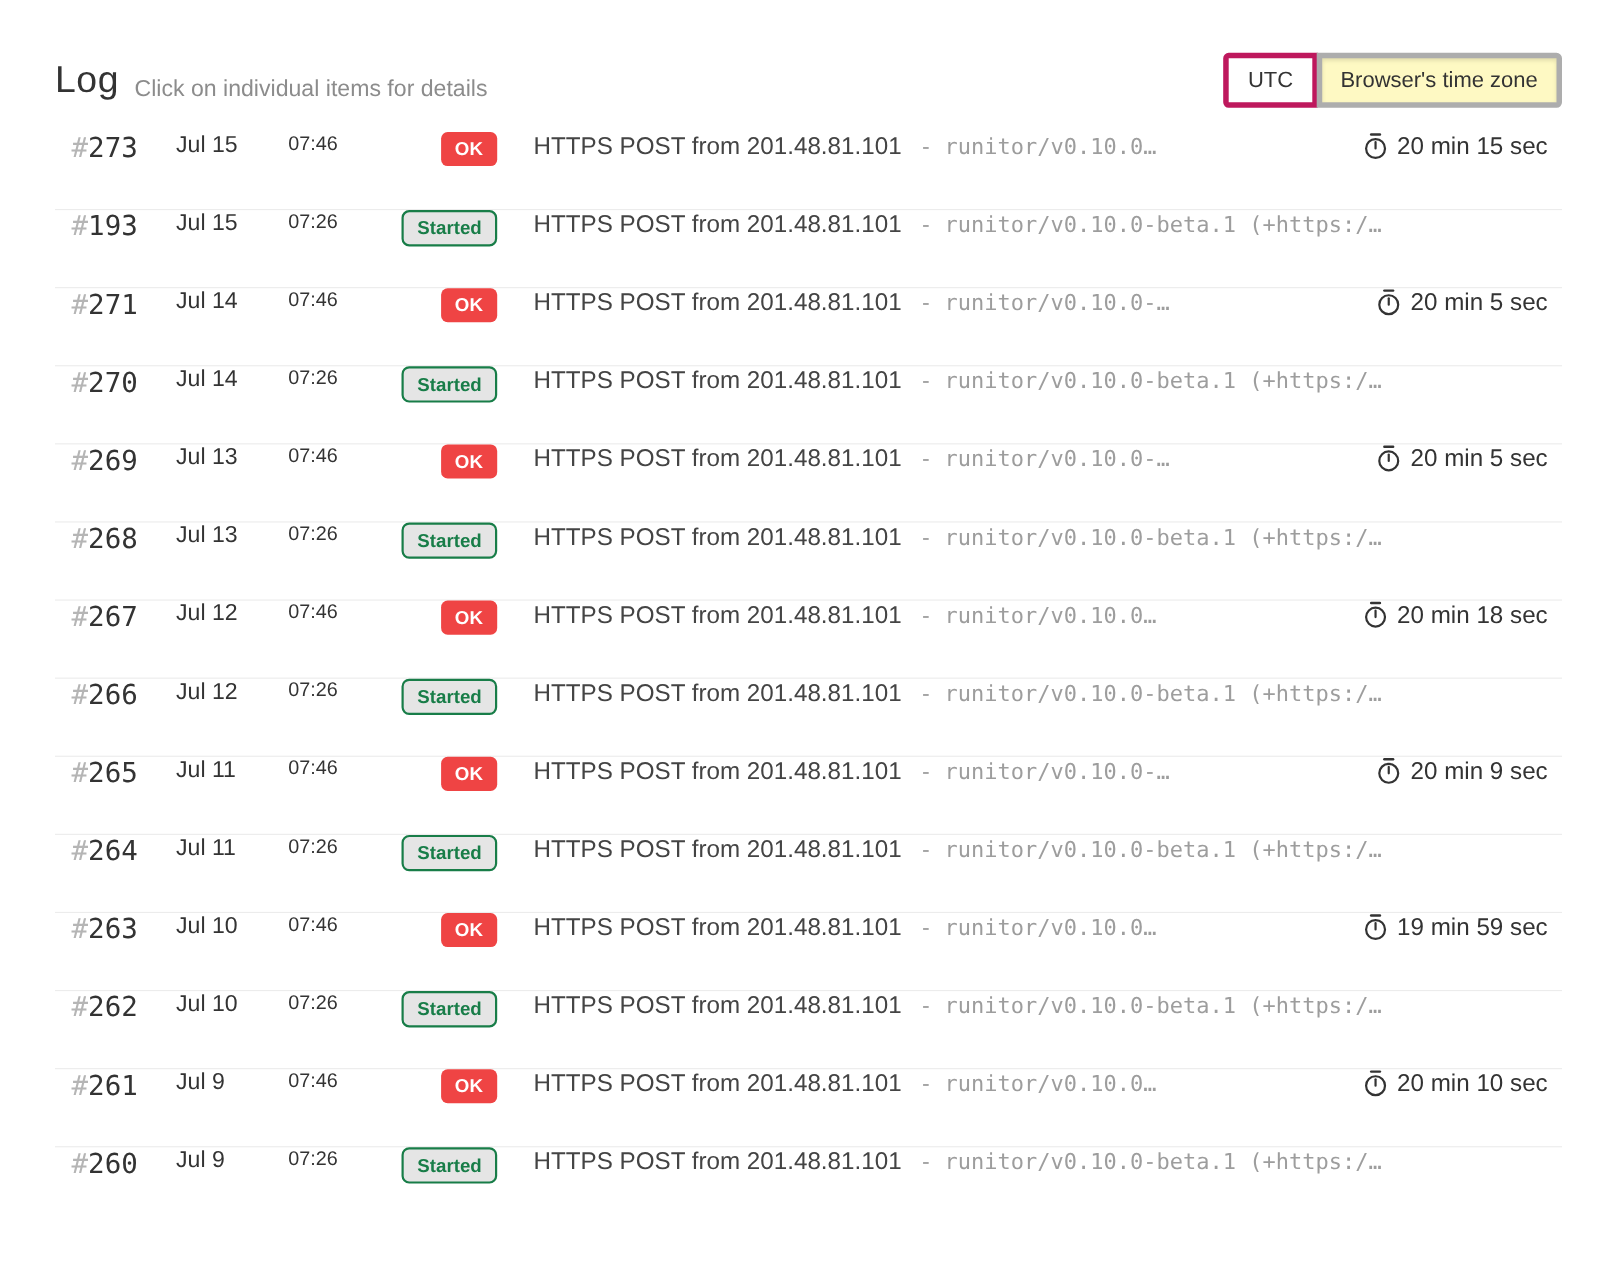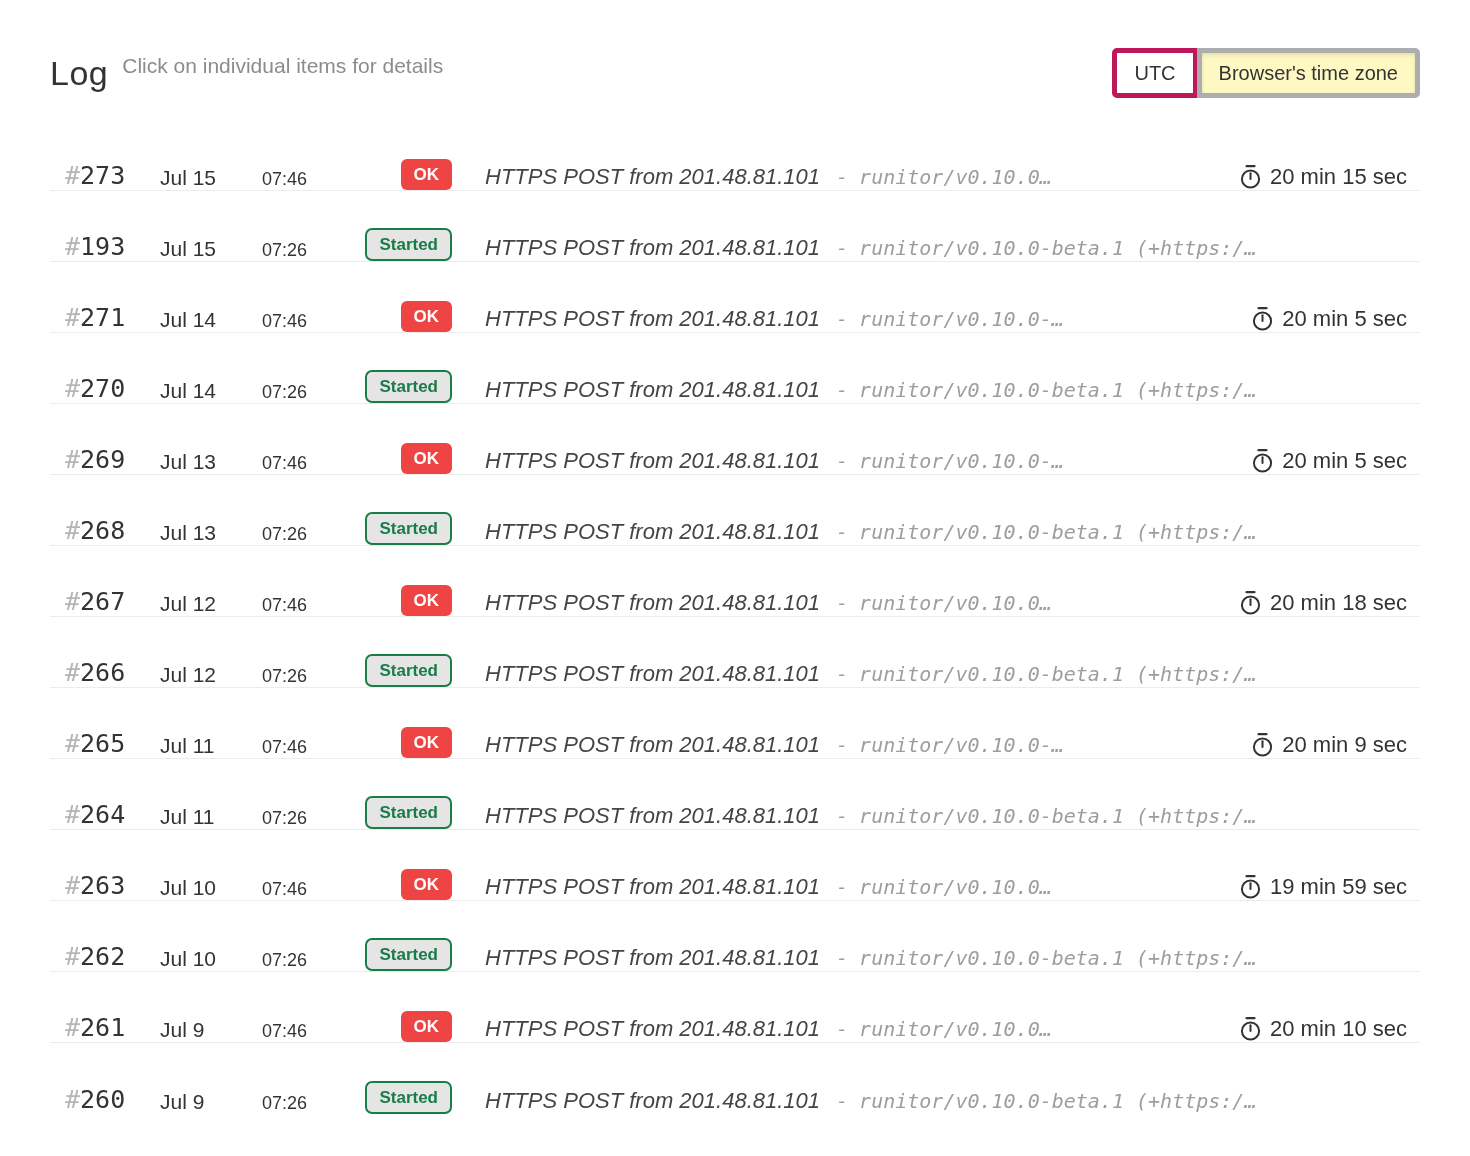--- a/index.html
+++ b/index.html
@@ -15,21 +15,21 @@
     width: 1470px;
     padding: 48px 50px 0 50px;
   }
   
   .header-bar {
     display: flex;
     align-items: center;
     justify-content: space-between;
     margin-bottom: 22px;
   }
-  .title-group { display: flex; align-items: flex-start; }
+  .title-group { display: flex; align-items: flex-end; }
   .page-title {
     font-size: 34px;
     font-weight: 400;
     color: #333;
     letter-spacing: 0.5px;
   }
   .page-subtitle {
     font-size: 21px;
     color: #8c8c8c;
     margin-left: 14px;
@@ -54,21 +54,21 @@
   }
   .tz-btn.active {
     background: #fef9c3;
     border-color: #adadad;
     box-shadow: inset 0 2px 4px rgba(0,0,0,0.12);
   }
   
   .log-table { width: 100%; }
   .log-row {
     display: flex;
-    align-items: flex-end;
+    align-items: flex-start;
     height: 71px;
     border-bottom: 1px solid #ececec;
     padding: 0 13px 0 15px;
     cursor: pointer;
   }
   .log-row:last-child { border-bottom: none; }
   .col-num {
     width: 95px;
     flex: 0 0 95px;
     font-family: "DejaVu Sans Mono", "Liberation Mono", monospace;
@@ -117,21 +117,20 @@
     padding: 6px 12px;
   }
   .col-event {
     flex: 1 1 auto;
     margin-left: 33px;
     display: flex;
     align-items: baseline;
     overflow: hidden;
     white-space: nowrap;
     min-width: 0;
-    font-style: italic;
   }
   .event-main {
     font-size: 22px;
     color: #444;
   }
   .event-dash {
     font-family: "DejaVu Sans Mono", "Liberation Mono", monospace;
     font-size: 20px;
     color: #9d9d9d;
     margin: 0 11px 0 16px;

